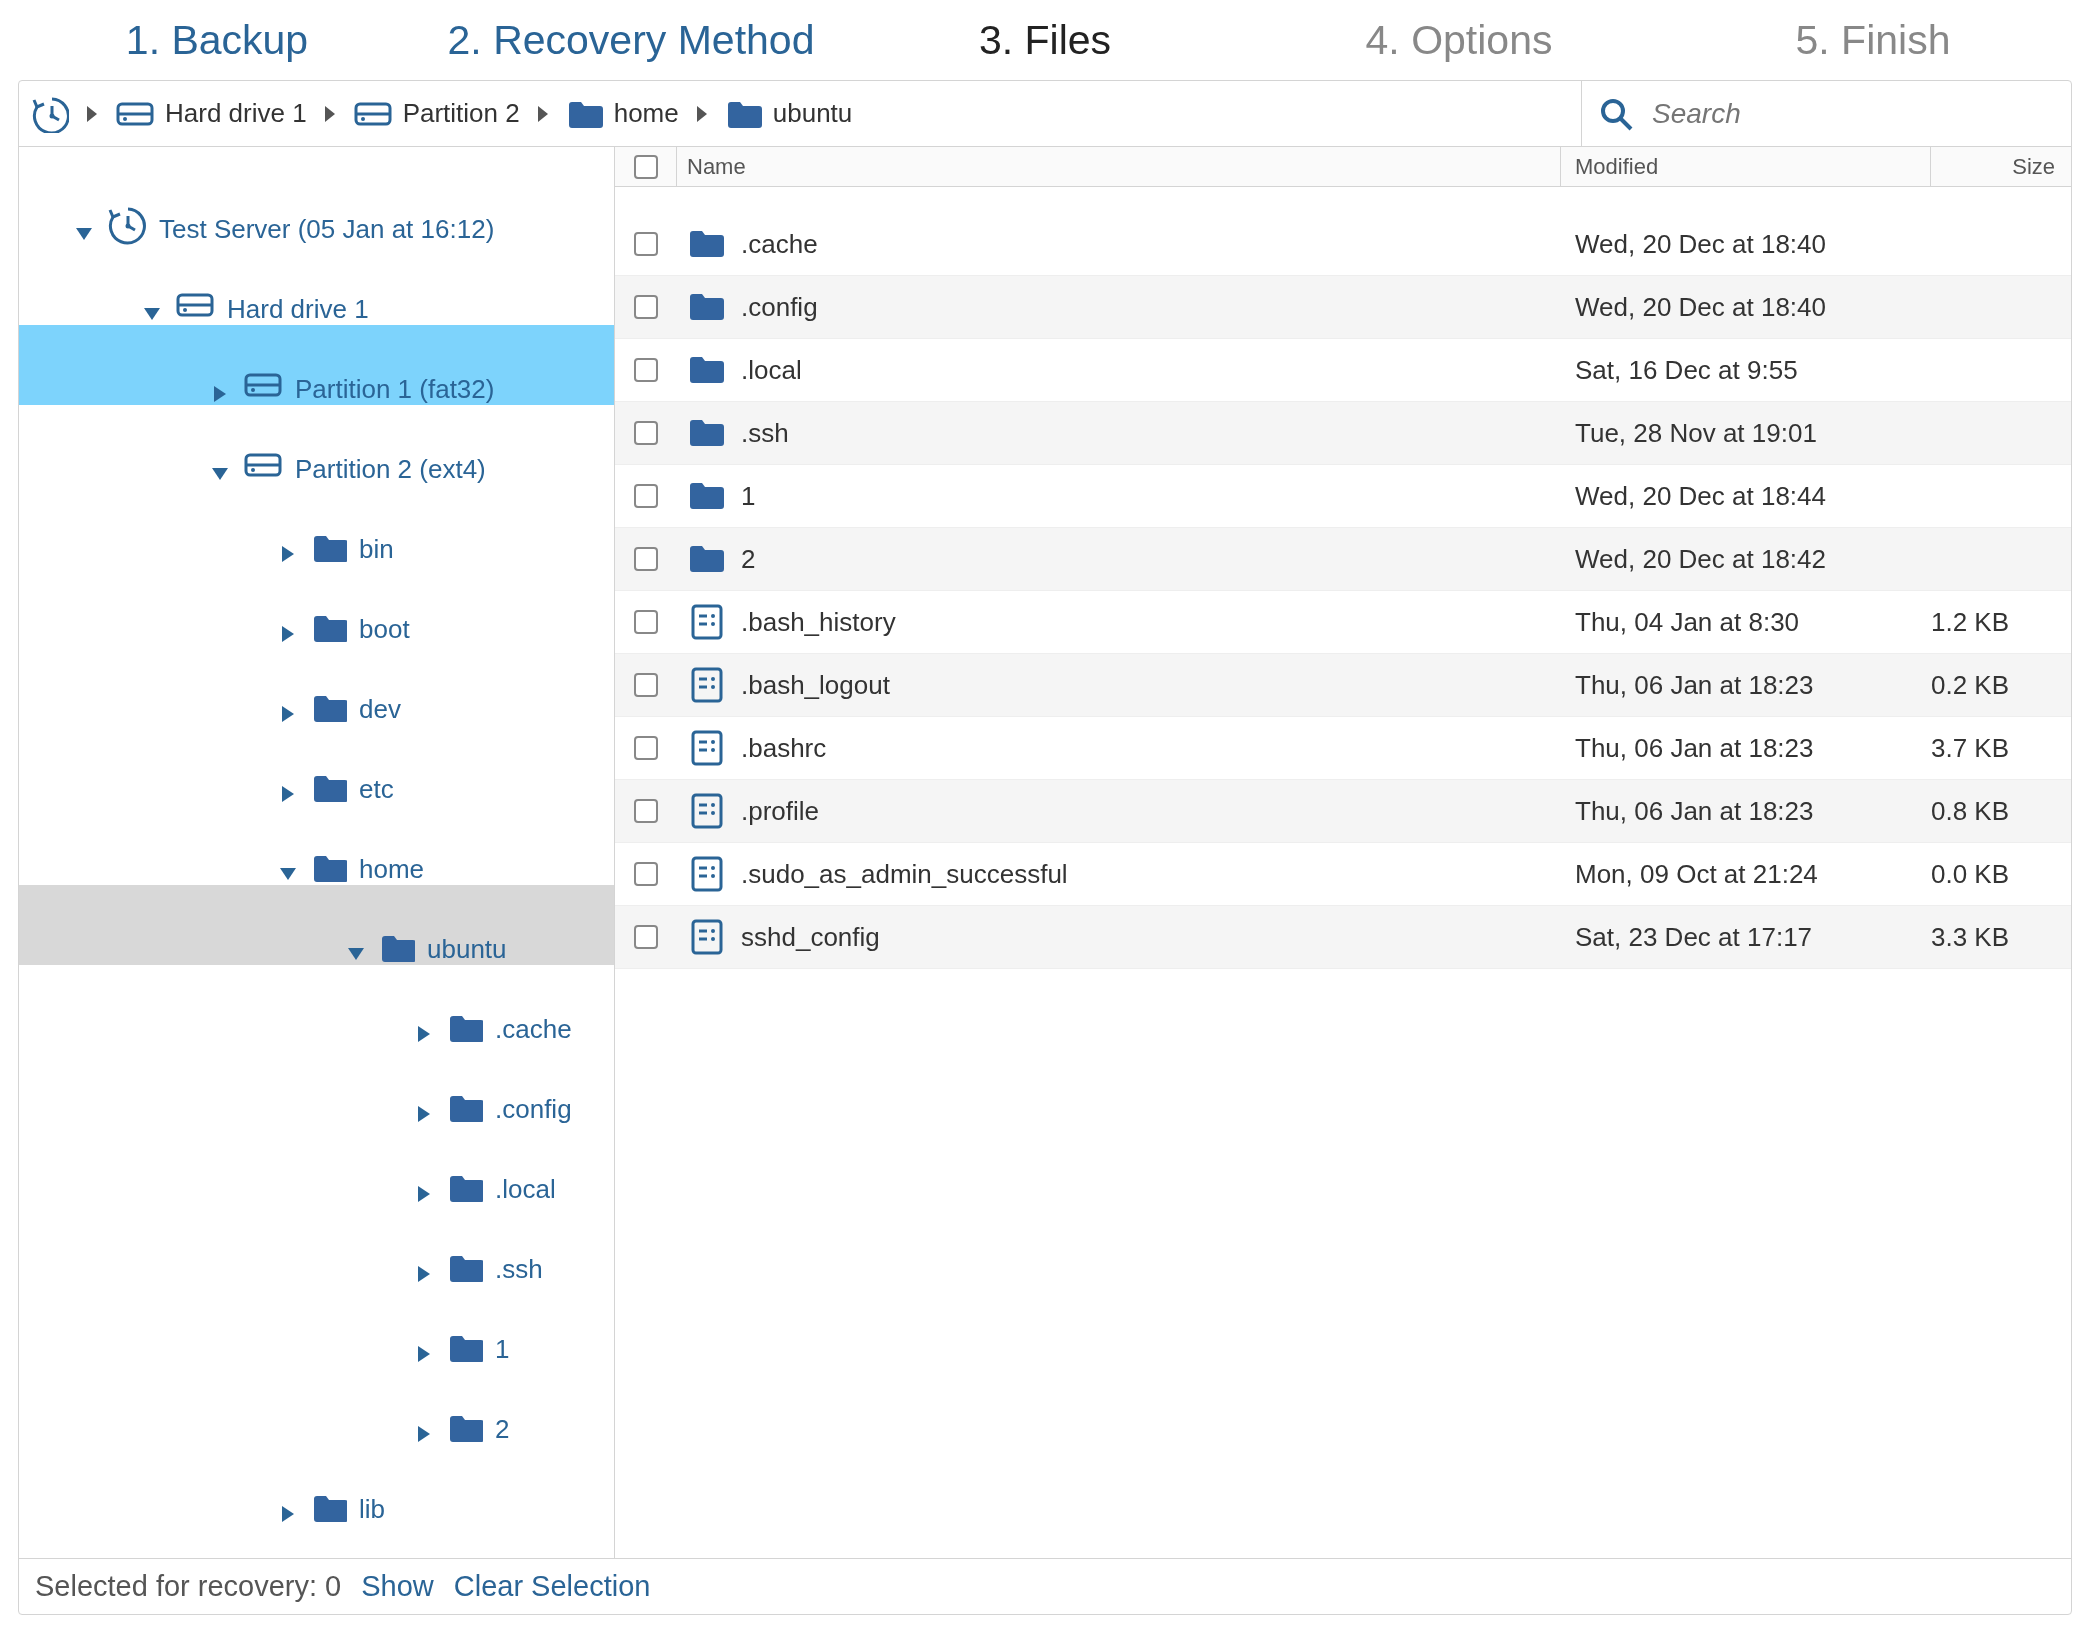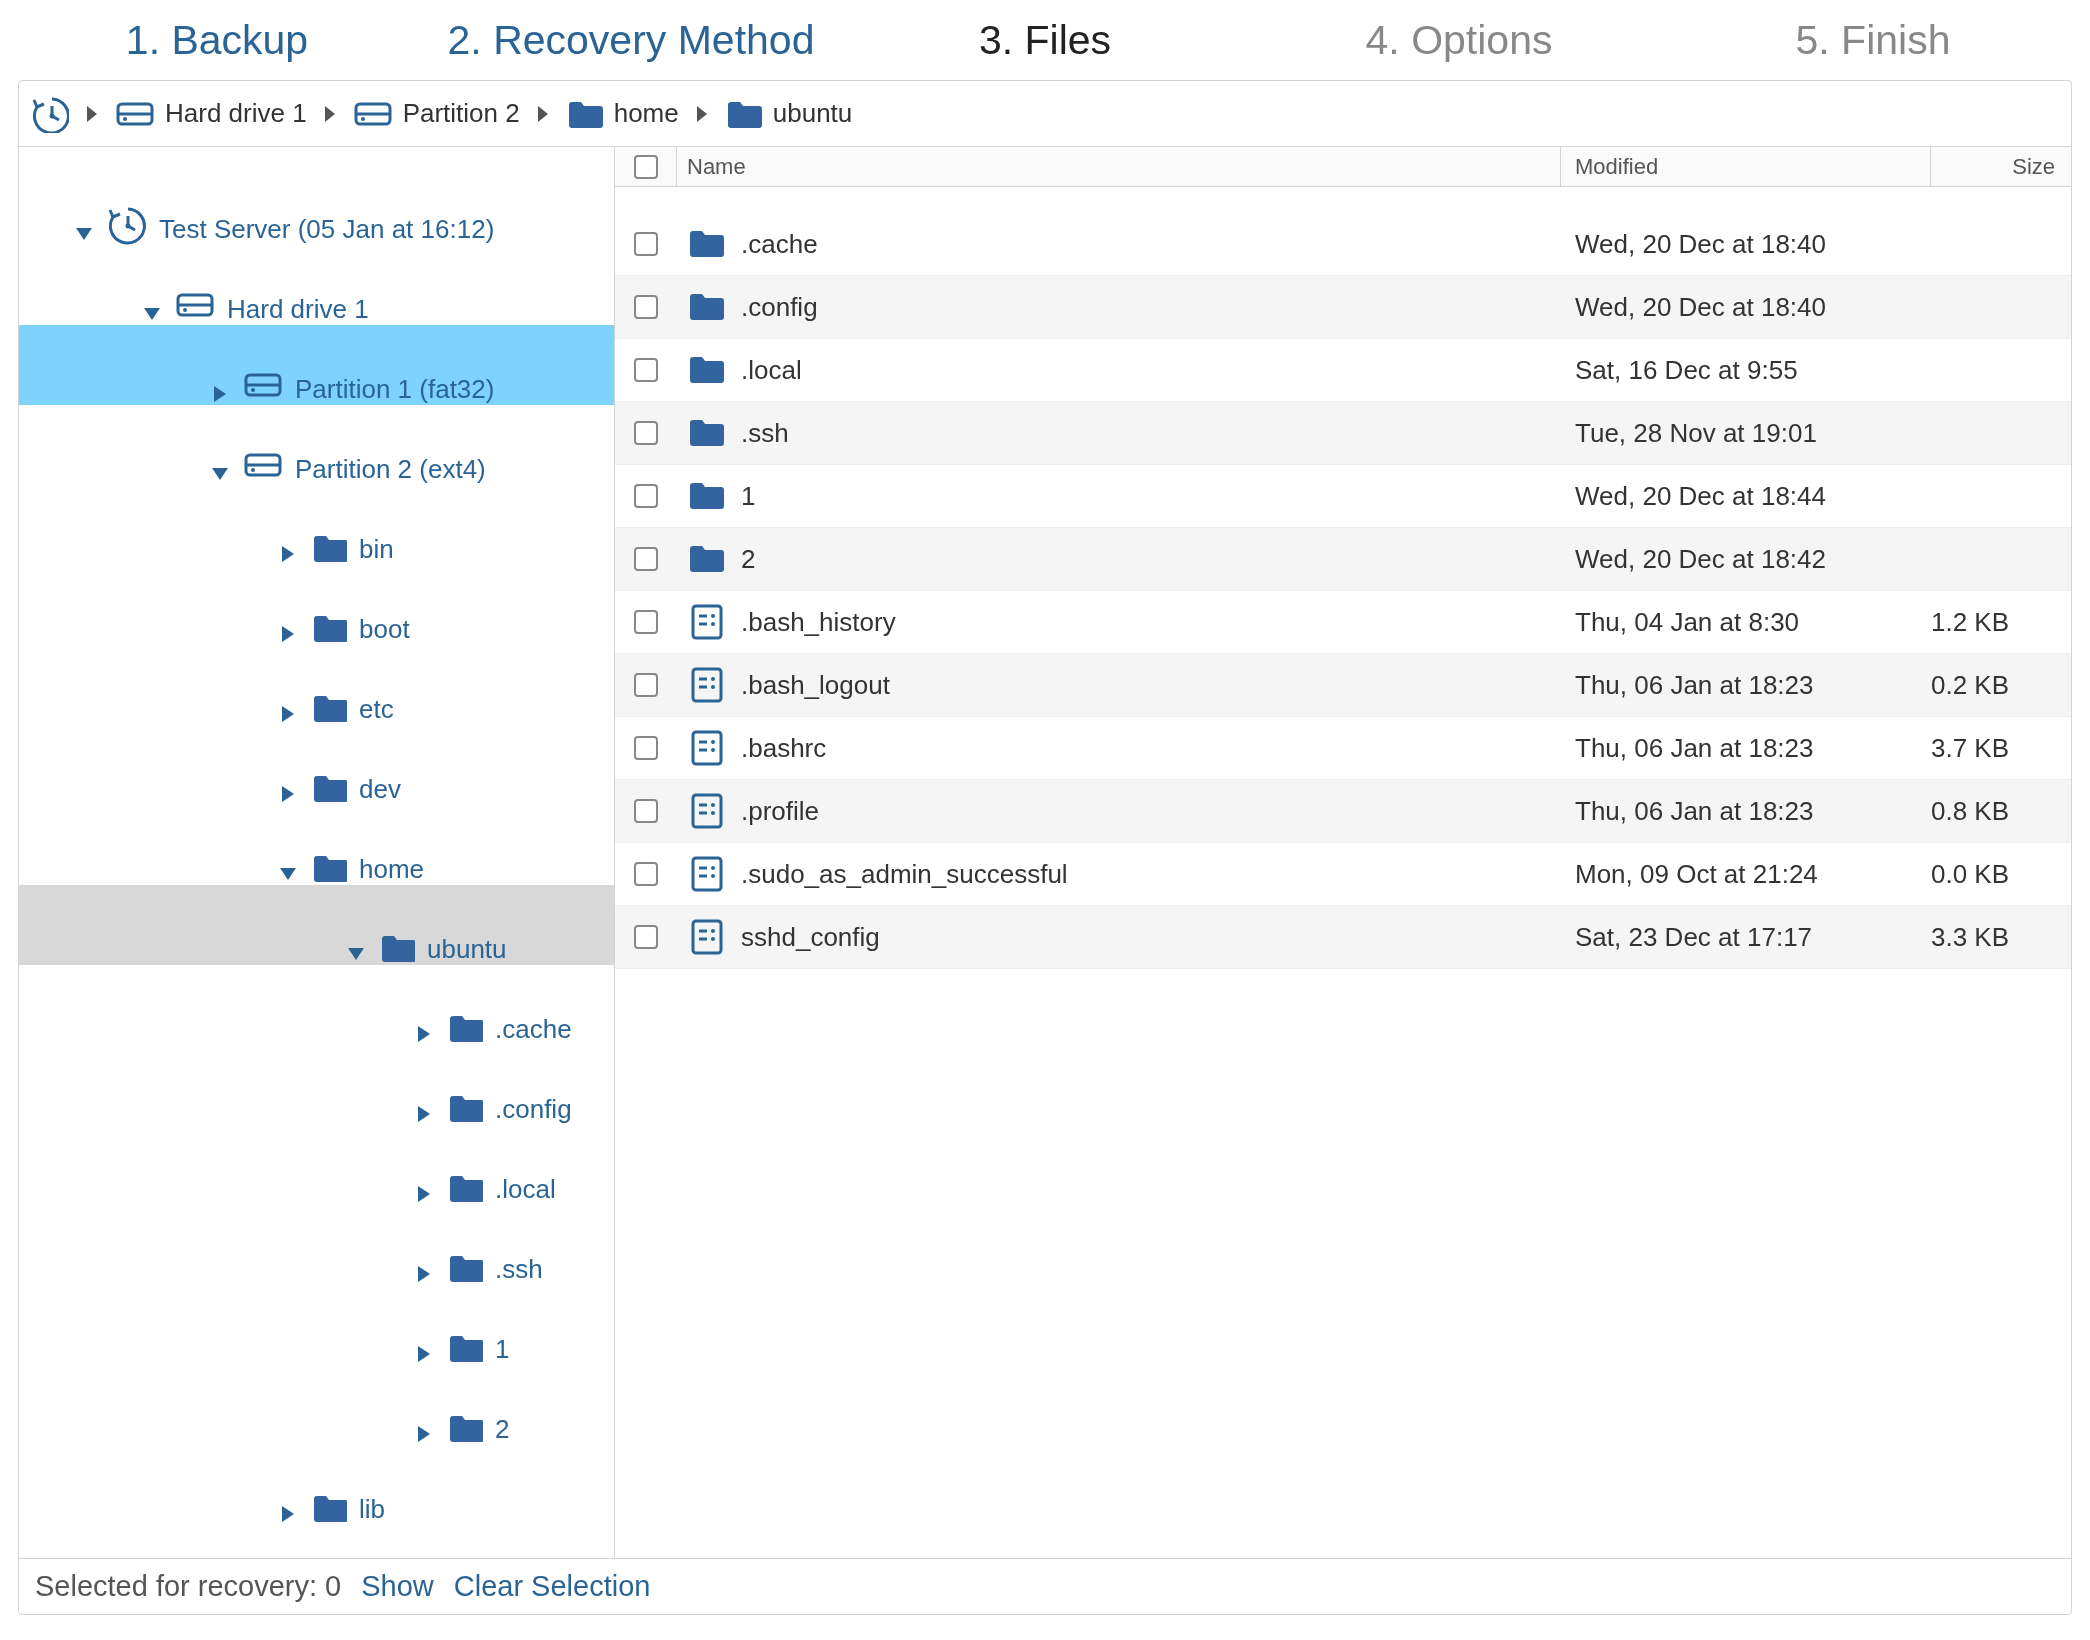--- a/index.html
+++ b/index.html
@@ -302,20 +302,28 @@
       <span class="bc-sep"></span>
       <span class="bc-item">
         <span class="icon">
             <svg width="38" height="38">
               <use href="#i-folder"></use>
             </svg>
           </span>
         <span>ubuntu</span>
       </span>
     </div>
+    <div class="searchbox">
+      <span class="icon">
+          <svg width="36" height="36">
+            <use href="#i-search"></use>
+          </svg>
+        </span>
+      <input type="text" placeholder="Search" style="">
+    </div>
   </div>
 
   <div class="middle">
 
     <div class="sidebar">
       <div class="tree" id="tree">
           <div class="tree-row " style="padding-left:54px">
     <span class="tree-arrow">
               <span class="arr-down"></span>
             </span>
@@ -383,32 +391,32 @@
   </div>
           <div class="tree-row " style="padding-left:258px">
     <span class="tree-arrow">
               <span class="arr-right"></span>
             </span>
             <span class="icon">
               <svg width="36" height="36">
                 <use href="#i-folder"></use>
               </svg>
             </span>
+            <span>dev</span>
+  </div>
+          <div class="tree-row " style="padding-left:258px">
+    <span class="tree-arrow">
+              <span class="arr-right"></span>
+            </span>
+            <span class="icon">
+              <svg width="36" height="36">
+                <use href="#i-folder"></use>
+              </svg>
+            </span>
             <span>etc</span>
-  </div>
-          <div class="tree-row " style="padding-left:258px">
-    <span class="tree-arrow">
-              <span class="arr-right"></span>
-            </span>
-            <span class="icon">
-              <svg width="36" height="36">
-                <use href="#i-folder"></use>
-              </svg>
-            </span>
-            <span>dev</span>
   </div>
           <div class="tree-row " style="padding-left:258px">
     <span class="tree-arrow">
               <span class="arr-down"></span>
             </span>
             <span class="icon">
               <svg width="36" height="36">
                 <use href="#i-folder"></use>
               </svg>
             </span>

